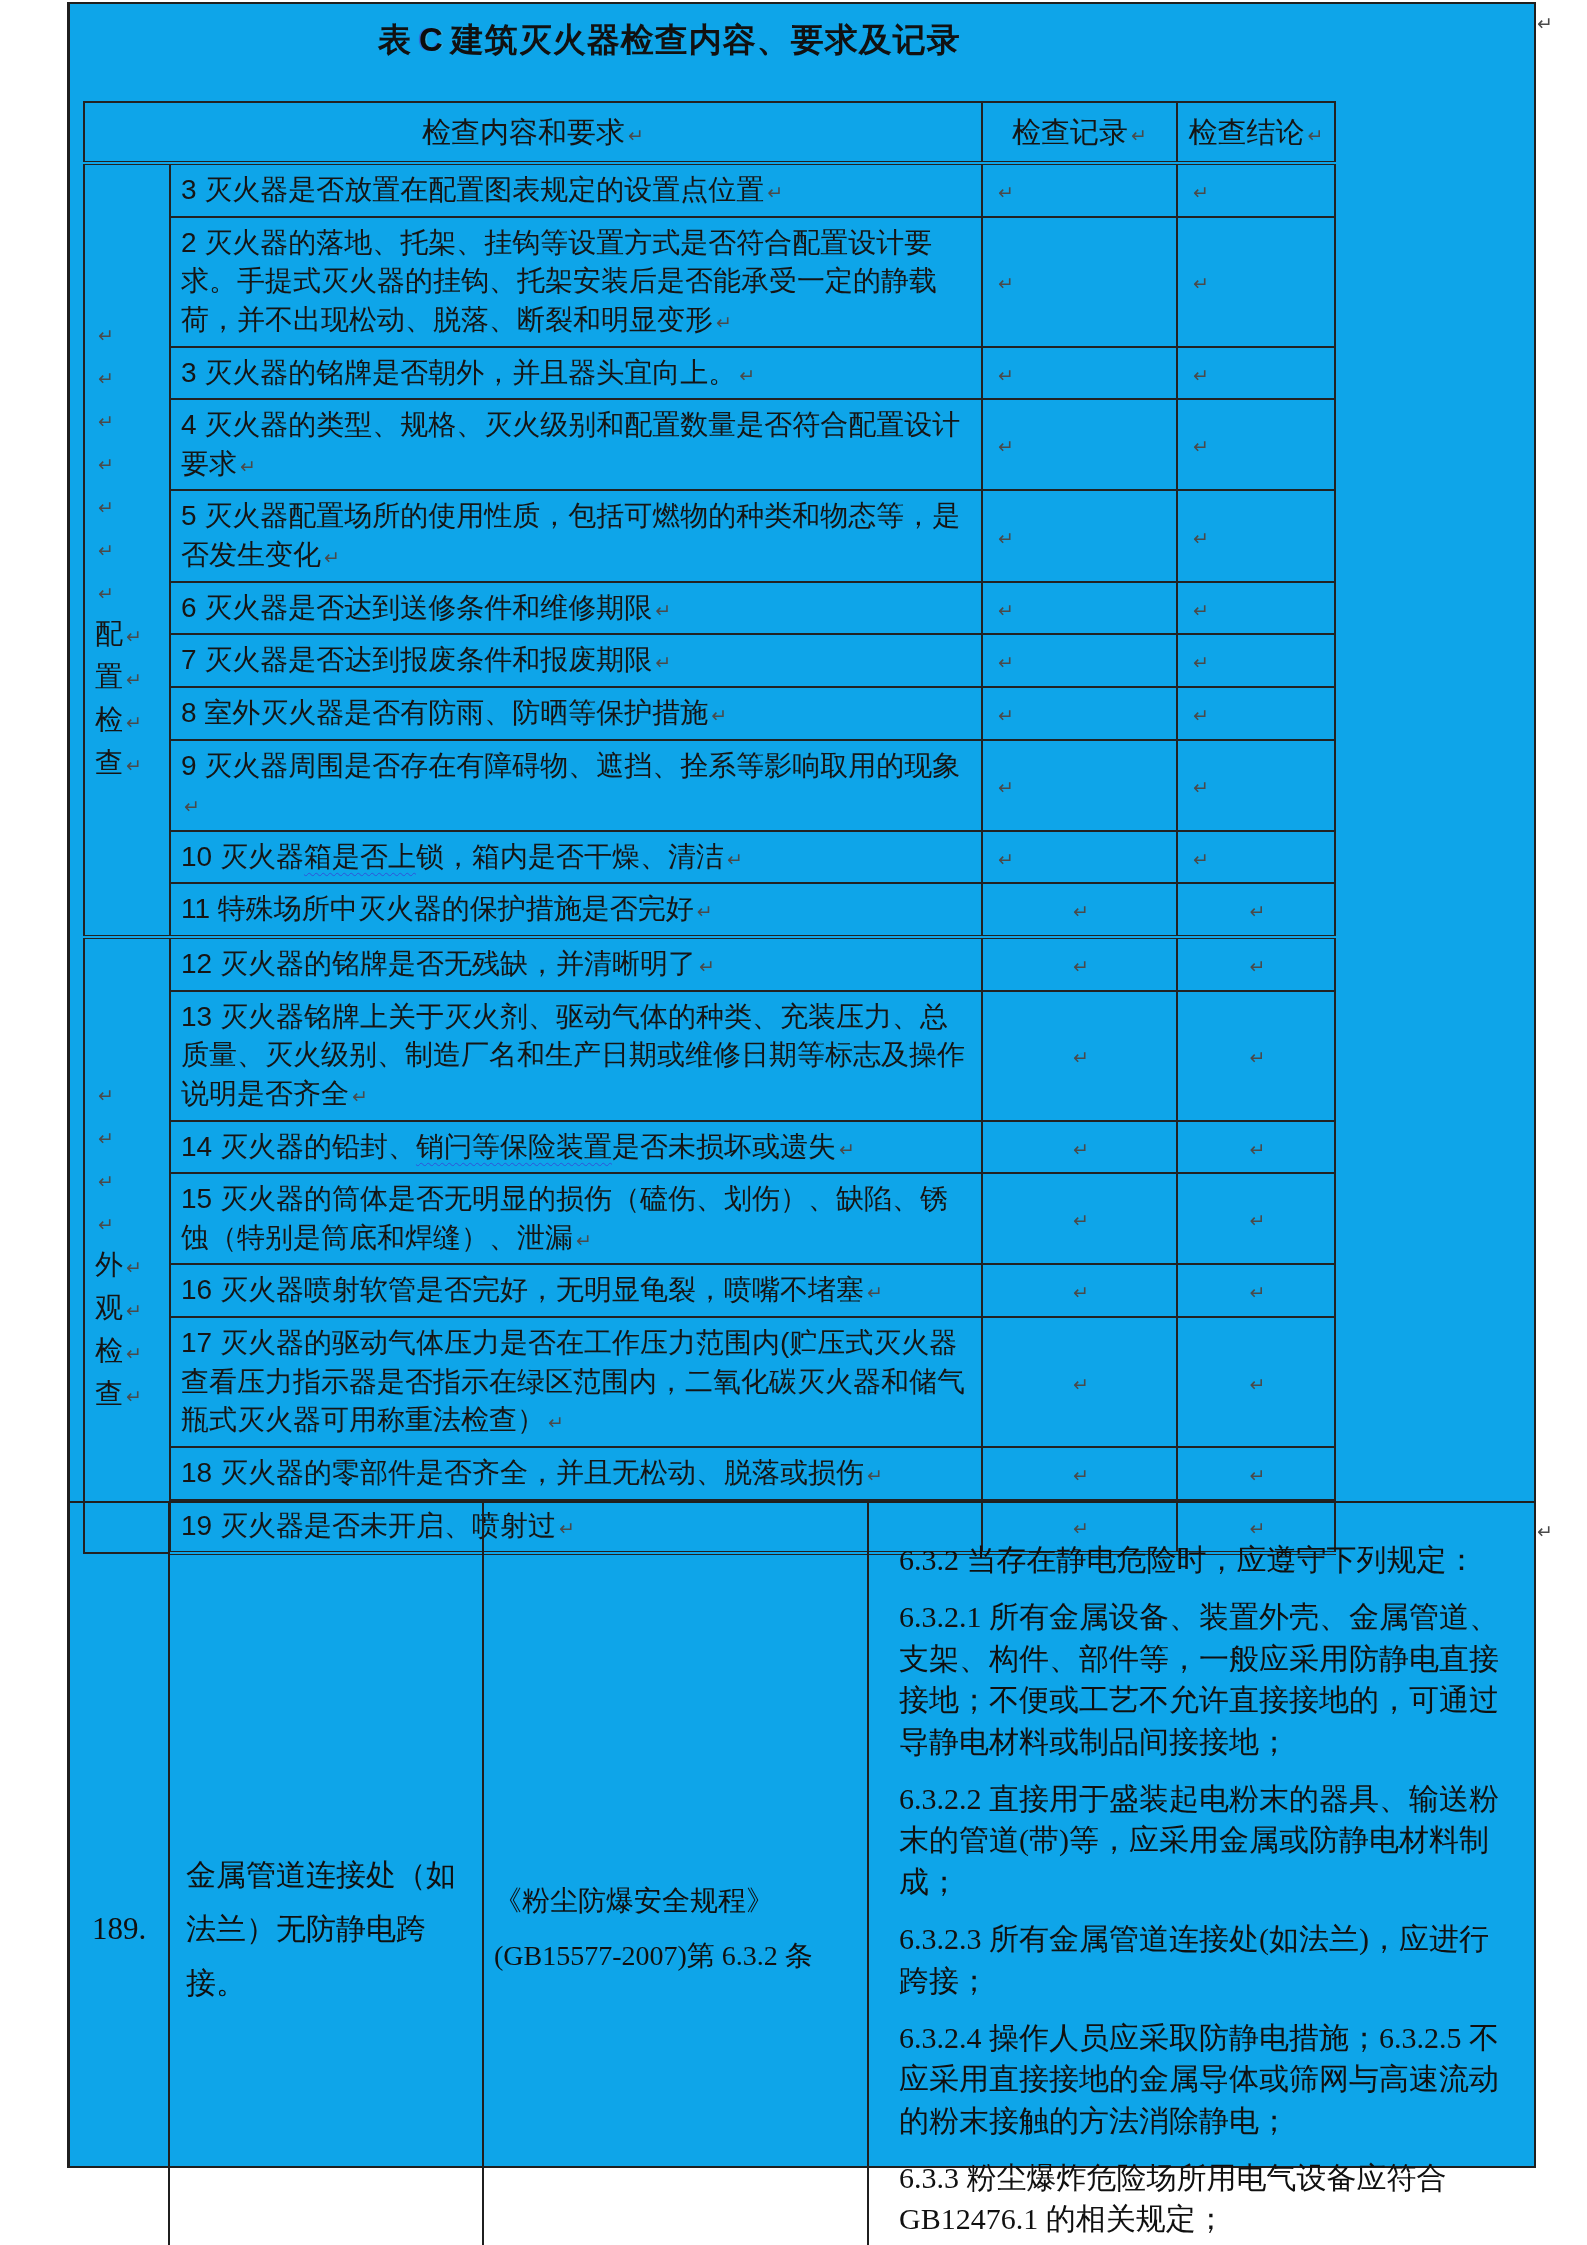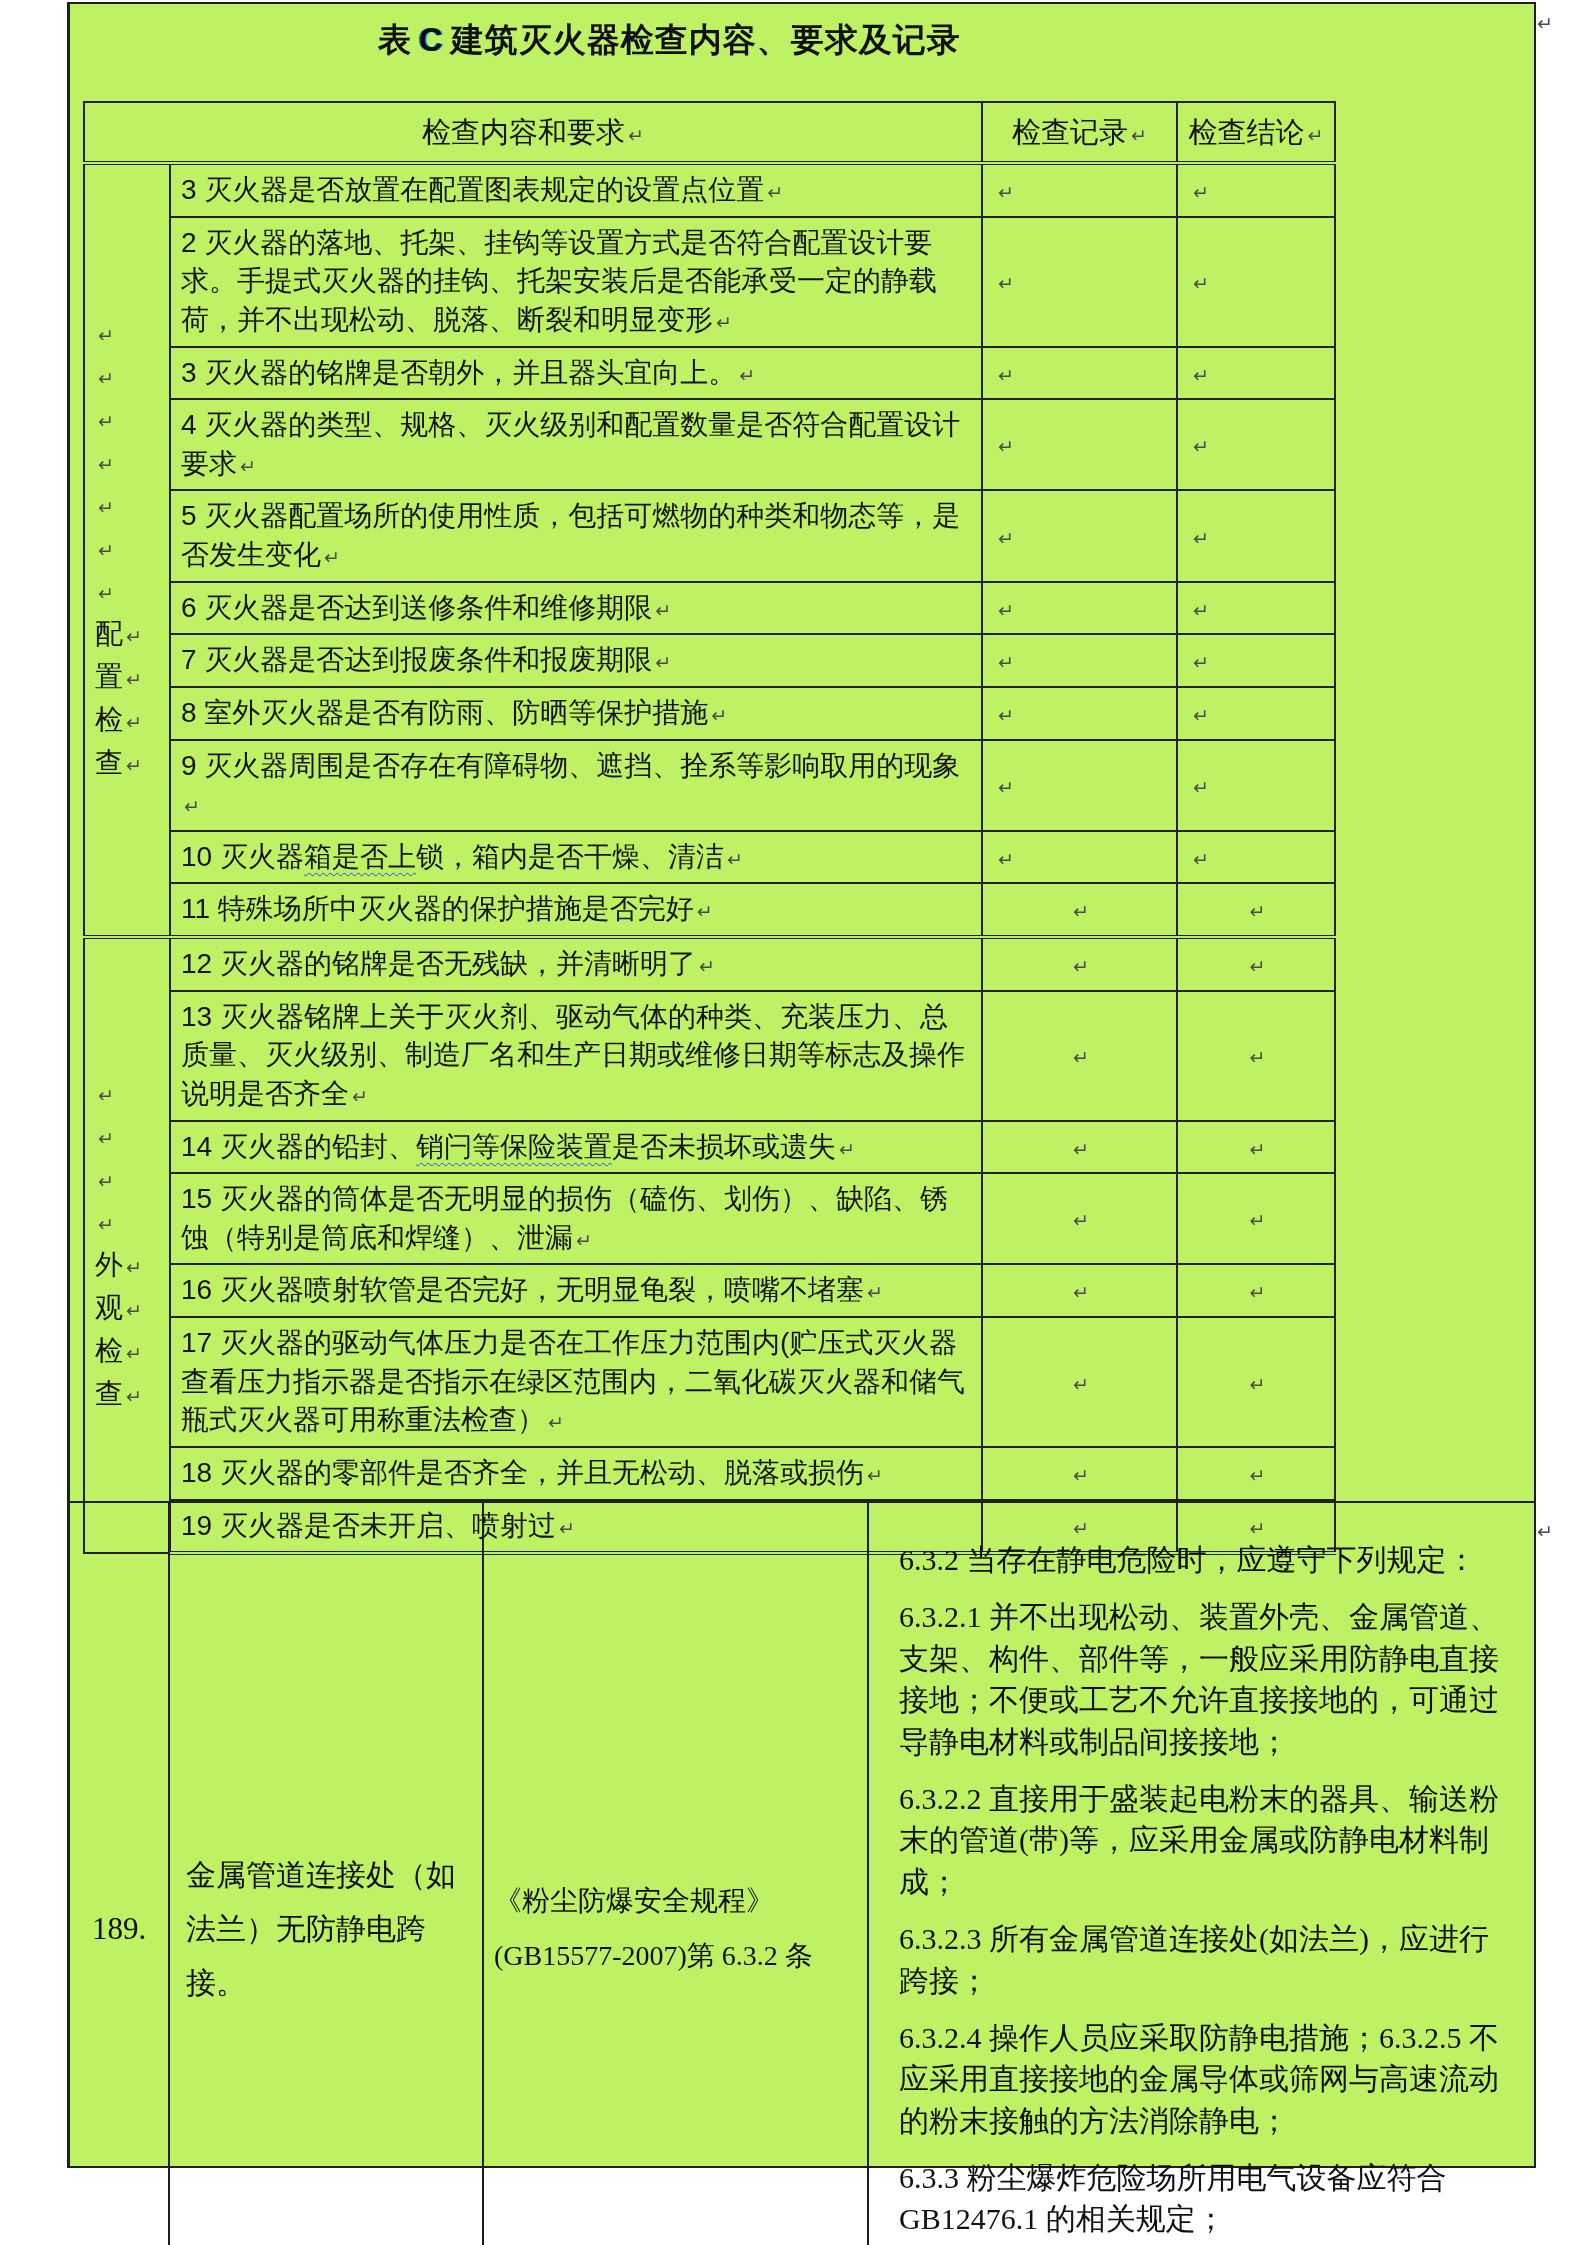--- a/index.html
+++ b/index.html
@@ -2,21 +2,21 @@
 <html><head>
 <meta charset="utf-8">
 <style>
   html,body{margin:0;padding:0;background:#fff;}
   .page{
     position:relative;width:1587px;height:2245px;background:#ffffff;
     font-family:"Liberation Sans",sans-serif;color:#1a1a1a;overflow:hidden;
   }
   .outer{
     position:absolute;left:67px;top:2px;width:1464px;height:2162px;
-    border:2px solid #1f1f1f;border-left-width:3px;background:#bef264;
+    border:2px solid #1f1f1f;border-left-width:3px;background:#0ea5e9;
   }
   .doc-title{
     position:absolute;left:308px;top:14px;font-size:33px;font-weight:bold;
     letter-spacing:1px;white-space:nowrap;color:#111;
   }
   .c-letter{
     font-weight:bold;color:#0c0c0c;margin:0 7px;
     text-shadow:-1.5px 0 0 #2f6fd9, 1.5px 0 0 #35b0e0;
   }
   
@@ -238,21 +238,21 @@
       <div class="bcell b-num">189.</div>
       <div class="bcell b-finding">
           <span>金属管道连接处（如法兰）无防静电跨接。</span>
         </div>
       <div class="bcell b-ref" id="ref-cell">
           <div>《粉尘防爆安全规程》</div>
           <div>(GB15577-2007)第 6.3.2 条</div>
         </div>
       <div class="bcell b-reg" id="reg-cell">
           <p>6.3.2 当存在静电危险时，应遵守下列规定：</p>
-          <p>6.3.2.1 并不出现松动、装置外壳、金属管道、支架、构件、部件等，一般应采用防静电直接接地；不便或工艺不允许直接接地的，可通过导静电材料或制品间接接地；</p>
+          <p>6.3.2.1 所有金属设备、装置外壳、金属管道、支架、构件、部件等，一般应采用防静电直接接地；不便或工艺不允许直接接地的，可通过导静电材料或制品间接接地；</p>
           <p>6.3.2.2 直接用于盛装起电粉末的器具、输送粉末的管道(带)等，应采用金属或防静电材料制成；</p>
           <p>6.3.2.3 所有金属管道连接处(如法兰)，应进行跨接；</p>
           <p>6.3.2.4 操作人员应采取防静电措施；6.3.2.5 不应采用直接接地的金属导体或筛网与高速流动的粉末接触的方法消除静电；</p>
           <p>6.3.3 粉尘爆炸危险场所用电气设备应符合 GB12476.1 的相关规定；</p>
           <p>6.3.4 粉尘爆炸危险场所电力设计应按 GB50058 的有关规定执行。</p>
         </div>
     </div>
 
   </div>
 </div>

